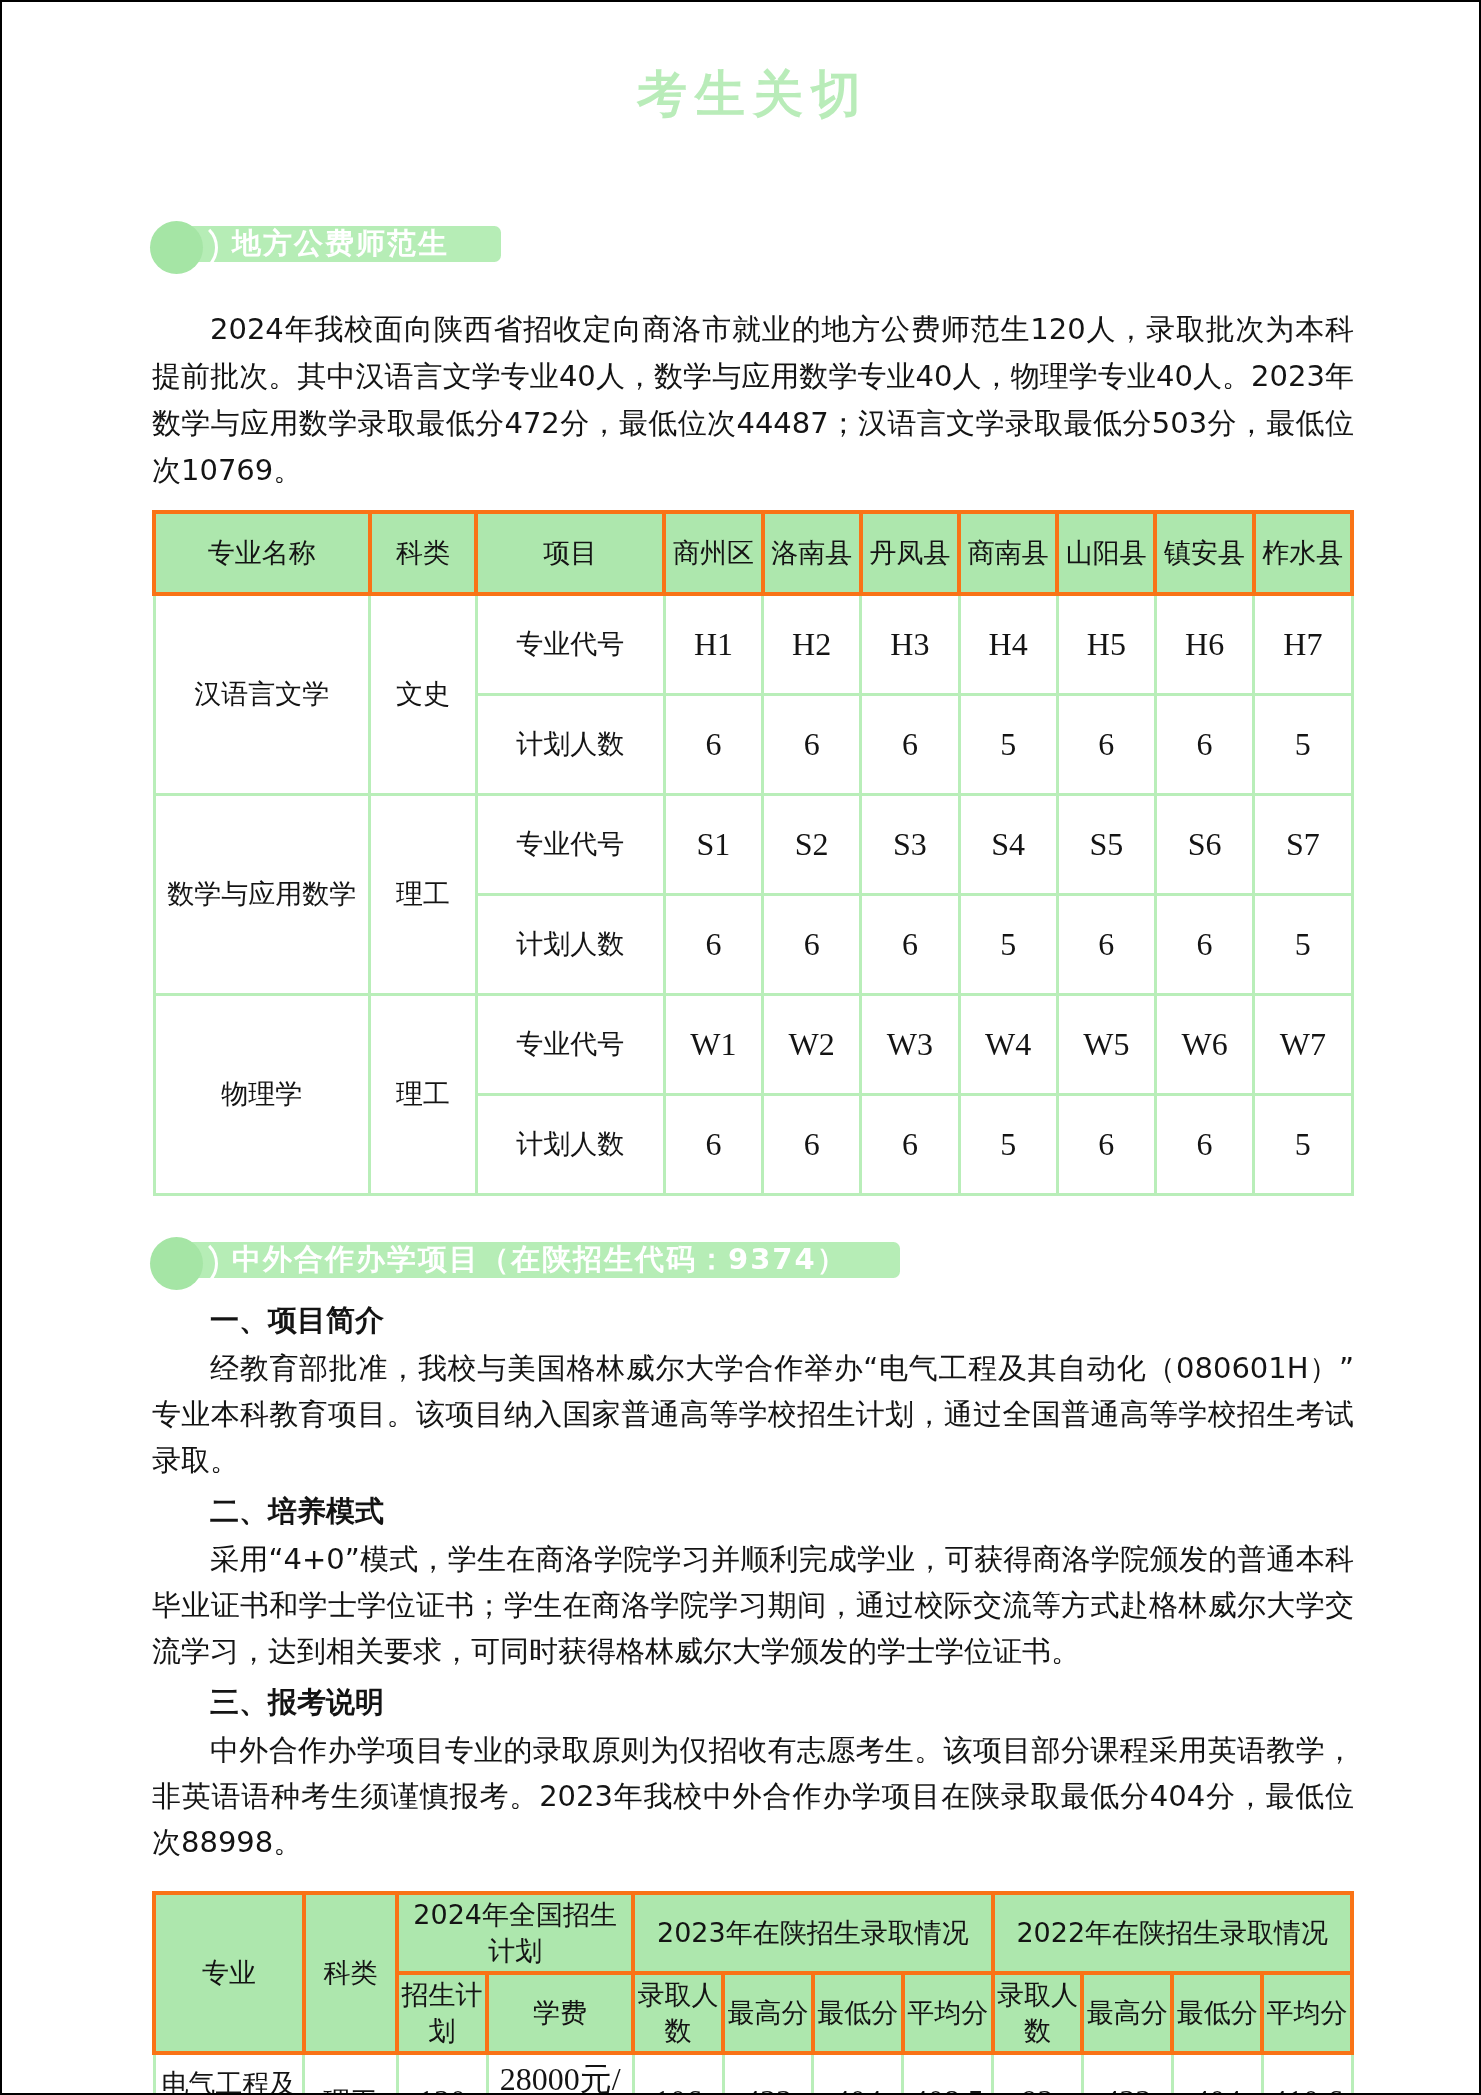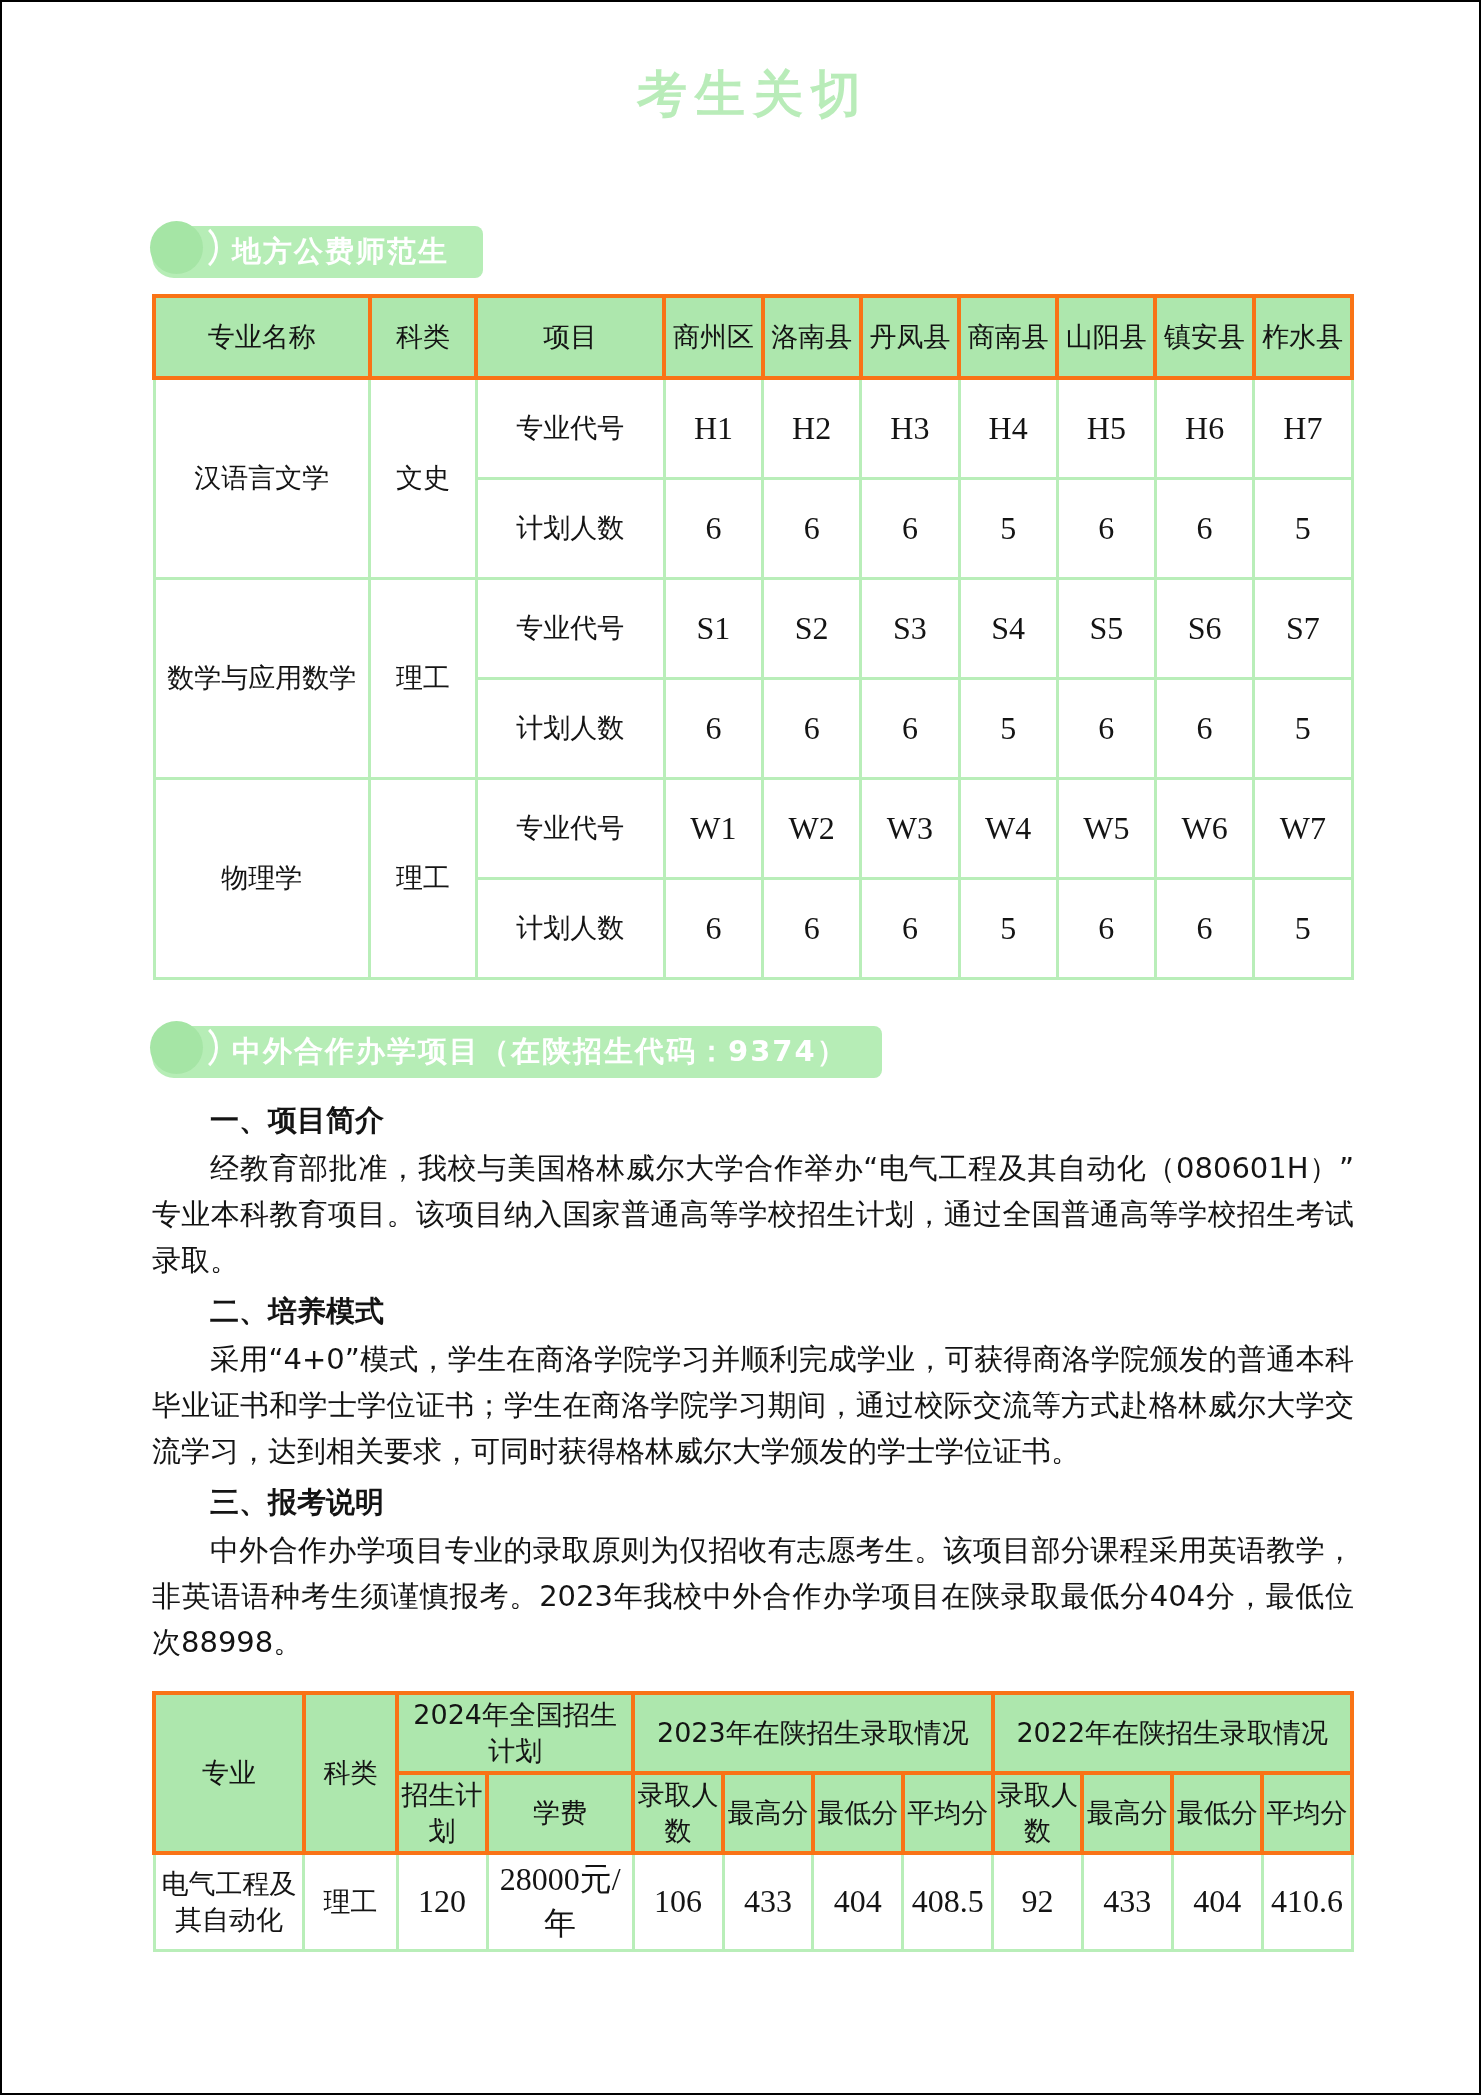--- a/index.html
+++ b/index.html
@@ -28,22 +28,22 @@
     font-size:50px;
     font-weight:bold;
     letter-spacing:8px;
     color:var(--title-green);
   }
 
   .banner{
     position:relative;
     display:inline-flex;
     align-items:center;
-    height:52px;
-    padding:0 34px 0 80px;
+    height:36px;
+    padding:0 52px 0 80px;
     background:var(--banner-green);
     border-radius:22px 8px 8px 22px;
     color:#fff;
     font-size:29px;
     font-weight:bold;
     letter-spacing:2px;
   }
   .banner .circle{
     position:absolute;left:-2px;top:-5px;
     width:53px;height:53px;border-radius:50%;
@@ -118,20 +118,21 @@
 
   <div class="page-title">考生关切</div>
 
   
   <div class="banner banner-row1">
     <span class="circle"></span>
     <span class="arc"></span>
     <span class="label">地方公费师范生</span>
   </div>
 
+  <p class="para para-first">2024年我校面向陕西省招收定向商洛市就业的地方公费师范生120人，录取批次为本科提前批次。其中汉语言文学专业40人，数学与应用数学专业40人，物理学专业40人。2023年数学与应用数学录取最低分472分，最低位次44487；汉语言文学录取最低分503分，最低位次10769。</p>
 
   
   <table class="t1">
     <colgroup>
       <col style="width:18%">
         <col style="width:8.9%">
         <col style="width:15.7%">
       <col style="width:8.2%">
         <col style="width:8.2%">
         <col style="width:8.2%">

